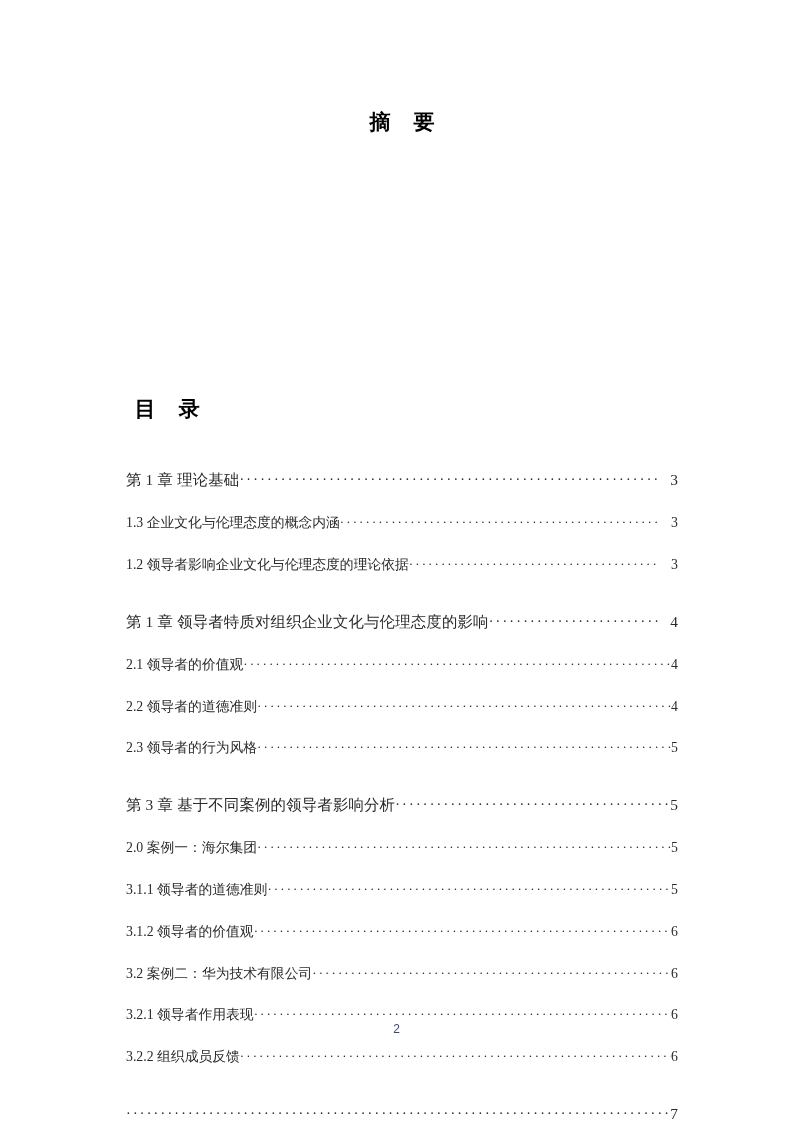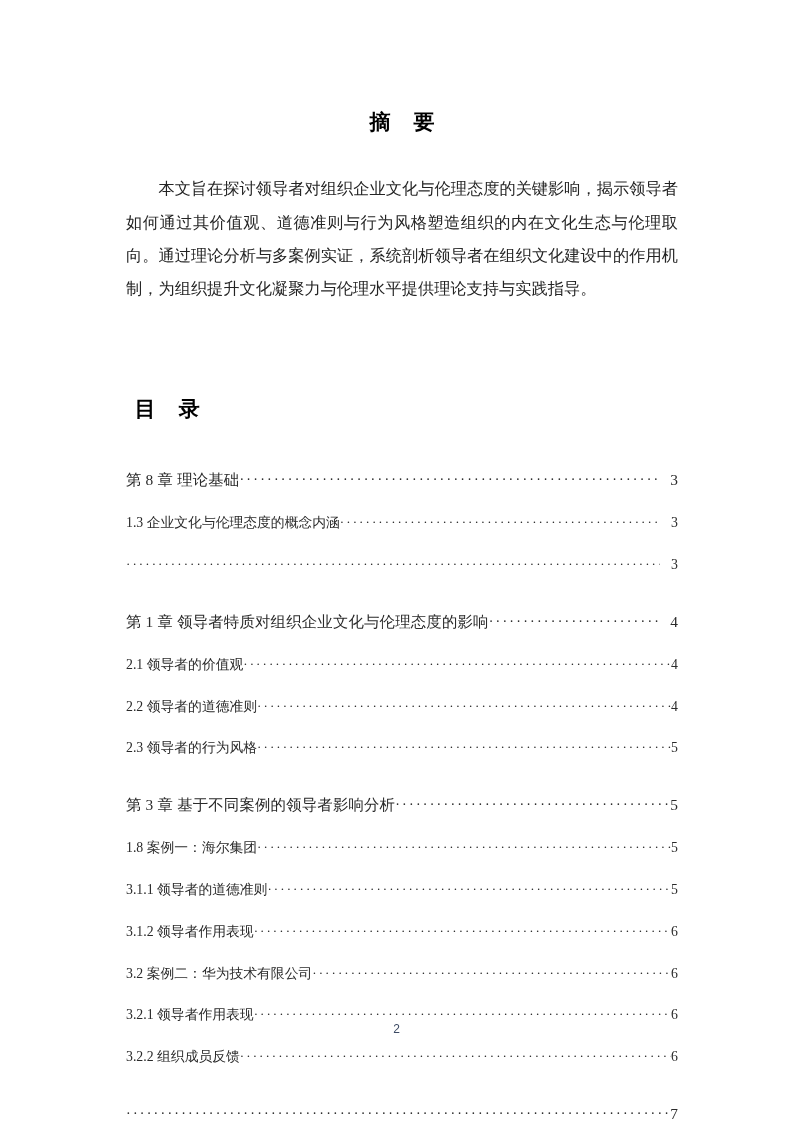--- a/index.html
+++ b/index.html
@@ -124,39 +124,39 @@
     font-family: "Liberation Sans", sans-serif;
   }
 </style>
 </head>
 <body>
 
 <div class="page">
 
   <section class="abstract-section">
     <h1 class="abstract-title">摘 要</h1>
-    <p class="abstract-body">本文旨在探讨领导者对组织企业文化与伦理态度的关键影响，揭示领导者如何通过其价值观、道德准则与行为风格塑造组织的内在文化生态与伦理取向。通过理论分析与多案例实证，系统剖析领导者在组织文化建设中的作用机制，为组织提升文化凝聚力与伦理水平提供理论支持与实践指导。</p>
   </section>
 
   <section class="toc-section">
     <h1 class="toc-title">目 录</h1>
     <div class="toc-list" id="toc-list">
         <div class="toc-entry level-1 gapped">
-          <span class="toc-label">第 8 章  理论基础</span>
+          <span class="toc-label">第 1 章  理论基础</span>
           <span class="toc-dots">·······························································································································································</span>
           <span class="toc-page">3</span>
         </div>
         <div class="row-gap-sub"></div>
         <div class="toc-entry level-2 gapped">
           <span class="toc-label">1.3  企业文化与伦理态度的概念内涵</span>
           <span class="toc-dots">·······························································································································································</span>
           <span class="toc-page">3</span>
         </div>
         <div class="row-gap-sub"></div>
         <div class="toc-entry level-2 gapped">
+          <span class="toc-label">1.2  领导者影响企业文化与伦理态度的理论依据</span>
           <span class="toc-dots">·······························································································································································</span>
           <span class="toc-page">3</span>
         </div>
         <div class="row-gap-block"></div>
         <div class="toc-entry level-1 gapped">
           <span class="toc-label">第 1 章  领导者特质对组织企业文化与伦理态度的影响</span>
           <span class="toc-dots">·······························································································································································</span>
           <span class="toc-page">4</span>
         </div>
         <div class="row-gap-sub"></div>
@@ -178,33 +178,33 @@
           <span class="toc-page">5</span>
         </div>
         <div class="row-gap-block"></div>
         <div class="toc-entry level-1">
           <span class="toc-label">第 3 章  基于不同案例的领导者影响分析</span>
           <span class="toc-dots">·······························································································································································</span>
           <span class="toc-page">5</span>
         </div>
         <div class="row-gap-sub"></div>
         <div class="toc-entry level-2">
-          <span class="toc-label">1.8  案例一：海尔集团</span>
+          <span class="toc-label">2.0  案例一：海尔集团</span>
           <span class="toc-dots">·······························································································································································</span>
           <span class="toc-page">5</span>
         </div>
         <div class="row-gap-sub"></div>
         <div class="toc-entry level-2">
           <span class="toc-label">3.1.1  领导者的道德准则</span>
           <span class="toc-dots">·······························································································································································</span>
           <span class="toc-page">5</span>
         </div>
         <div class="row-gap-sub"></div>
         <div class="toc-entry level-2">
-          <span class="toc-label">3.1.2  领导者作用表现</span>
+          <span class="toc-label">3.1.2  领导者的价值观</span>
           <span class="toc-dots">·······························································································································································</span>
           <span class="toc-page">6</span>
         </div>
         <div class="row-gap-sub"></div>
         <div class="toc-entry level-2">
           <span class="toc-label">3.2  案例二：华为技术有限公司</span>
           <span class="toc-dots">·······························································································································································</span>
           <span class="toc-page">6</span>
         </div>
         <div class="row-gap-sub"></div>

